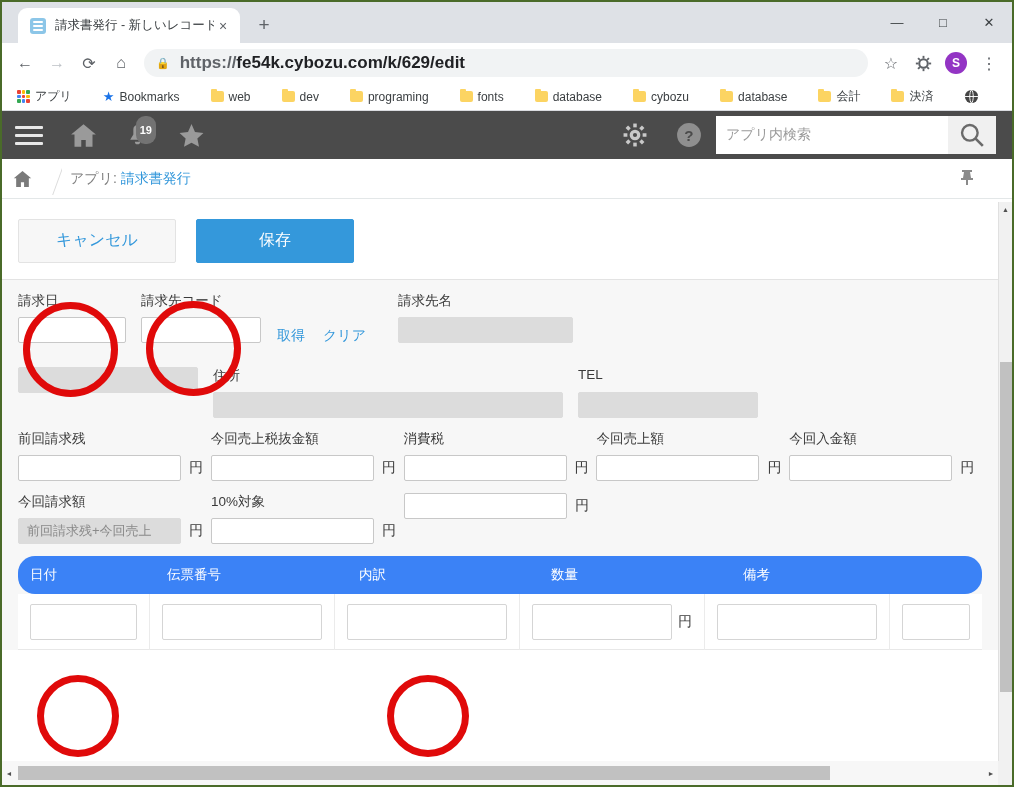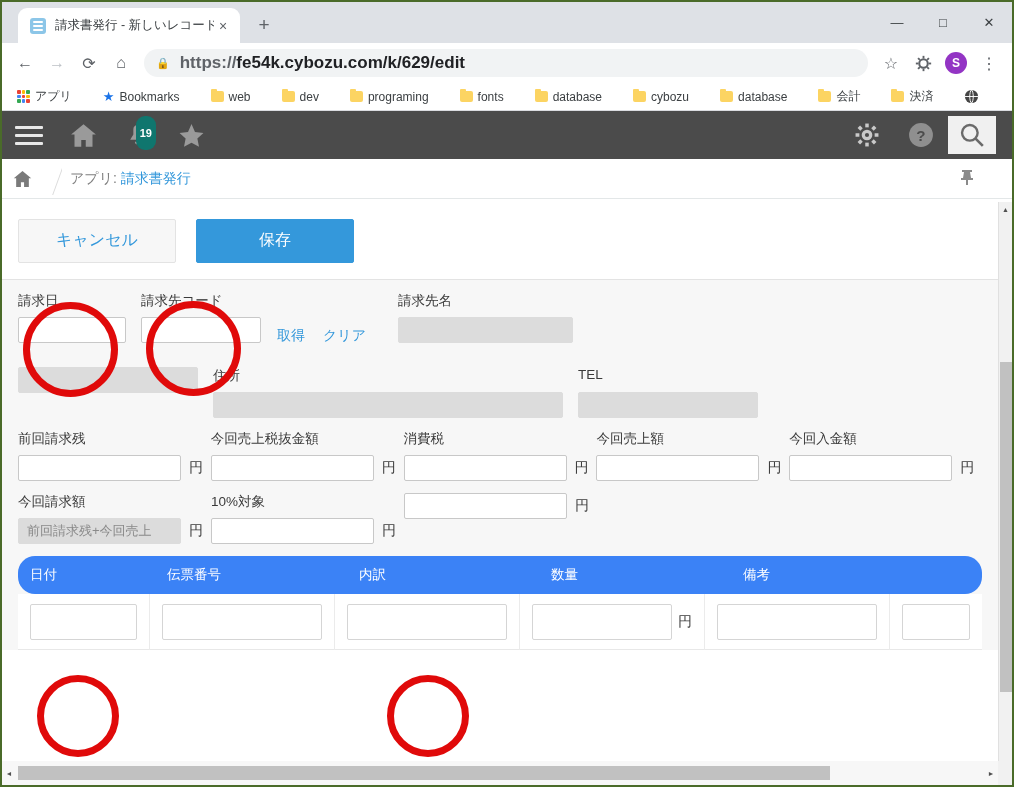--- a/index.html
+++ b/index.html
@@ -116,22 +116,22 @@
     height: 48px; background: #4b4b4b; display: flex; align-items: center;
     position: relative;
   }
   .kicon {
     width: 54px; height: 48px; display: flex; align-items: center;
     justify-content: center; cursor: pointer; position: relative;
   }
   .hamburger { width: 28px; display: flex; flex-direction: column; gap: 5px; }
   .hamburger i { height: 3px; background: #e8e8e8; display: block; border-radius: 1px; }
   .badge {
-    position: absolute; top: 5px; right: 8px; min-width: 20px; height: 34px;
-    background: #0f766e; color: #fff; border-radius: 9px; font-size: 11px;
+    position: absolute; top: 5px; right: 8px; min-width: 20px; height: 28px;
+    background: #737373; color: #fff; border-radius: 9px; font-size: 11px;
     display: flex; align-items: center; justify-content: center; padding: 0 4px;
     font-weight: bold;
   }
   .kheader-right {
     margin-left: auto; display: flex; align-items: center; height: 48px;
   }
   .ksearch {
     width: 232px; height: 38px; background: #fff; display: flex; align-items: center;
     padding: 0 10px; font-size: 14px; color: #9b9b9b;
   }
@@ -405,20 +405,23 @@
               <line x1="6" y1="16" x2="3.5" y2="18.5"></line>
             </g>
           </svg>
       </div>
       <div class="kicon">
         <svg width="26" height="26" viewBox="0 0 24 24">
             <circle cx="12" cy="12" r="11" fill="#8f8f8f"></circle>
             <text x="12" y="17.5" font-size="14" fill="#4b4b4b" text-anchor="middle" font-family="Liberation Sans, sans-serif" font-weight="bold">?</text>
           </svg>
       </div>
+      <div class="ksearch">
+        <span>アプリ内検索</span>
+      </div>
       <div class="ksearch-btn">
         <svg width="26" height="26" viewBox="0 0 24 24">
             <circle cx="10" cy="10" r="7.2" fill="none" stroke="#6a6a6a" stroke-width="2.2"></circle>
             <line x1="15.3" y1="15.3" x2="22" y2="22" stroke="#6a6a6a" stroke-width="2.4"></line>
           </svg>
       </div>
     </div>
   </div>
 
   <div class="breadcrumb">

